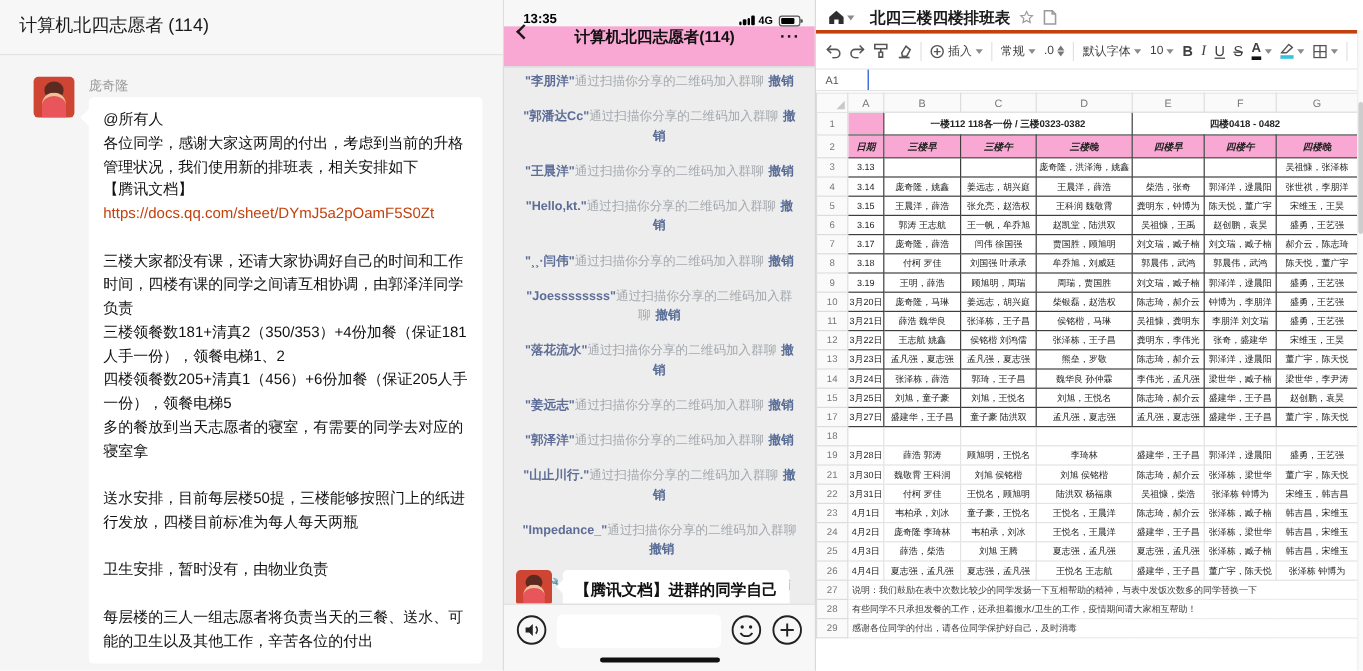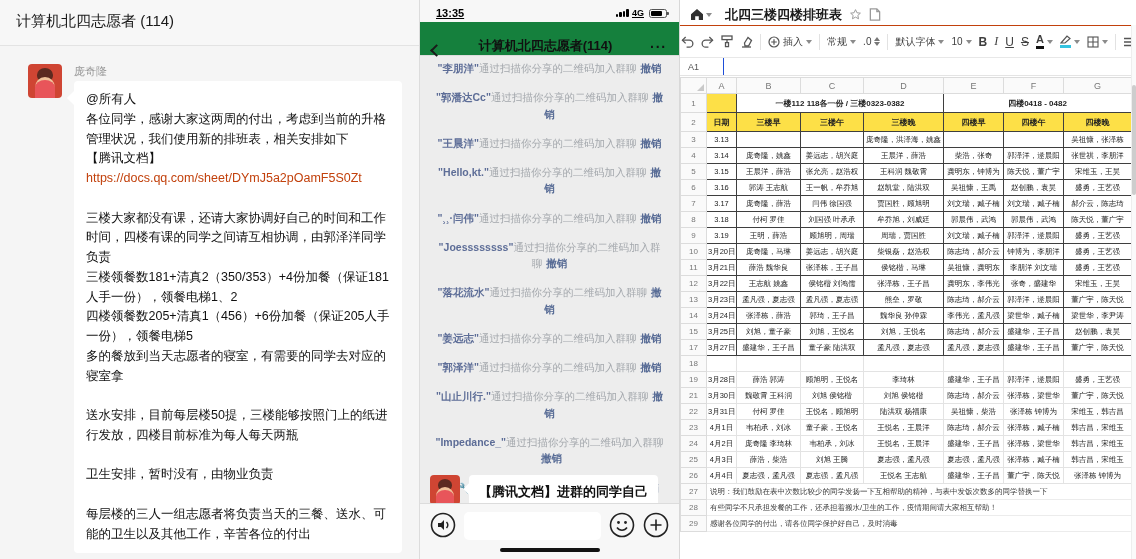--- a/index.html
+++ b/index.html
@@ -16,30 +16,30 @@
   .avatar::before { content:""; position:absolute; left:9px; top:4px; width:16px; height:14px; border-radius:50% 50% 45% 45%; background:#5c2a20; }
   .avatar::after { content:""; position:absolute; left:7px; top:13px; width:20px; height:18px; border-radius:50% 50% 0 0; background:#e8555a; border-top:3px solid #f0c29a; }
   .sender-name { position:absolute; left:46px; top:0; font-size:11px; color:#9a9a9a; }
   .bubble { position:absolute; left:46px; top:17px; width:328px; background:#fff; border-radius:4px; padding:9px 12px; }
   .bubble::before { content:""; position:absolute; left:-5px; top:12px; width:10px; height:10px; background:#fff; transform:rotate(45deg); }
   .bubble-text { font-size:12.5px; line-height:1.58; color:#111; white-space:pre-wrap; word-break:break-all; }
   .doc-link { color:#c2410c; }
 
   
   .panel-phone { width:260px; height:559px; background:#ededed; position:relative; border-right:1px solid #d8d8d8; overflow:hidden; }
-  .statusbar { height:22px; display:flex; align-items:center; justify-content:space-between; padding:4px 12px 0 16px; background:#f7f7f7;text-decoration:underline; }
+  .statusbar { height:22px; display:flex; align-items:flex-end; justify-content:space-between; padding:4px 12px 0 16px; background:#f7f7f7; }
   .status-time { font-size:11px; font-weight:bold; color:#000; }
   .status-right { display:flex; align-items:center; gap:3px; }
   .sig { display:flex; align-items:flex-end; gap:1px; }
   .sig i { display:block; width:2.5px; background:#000; border-radius:1px; }
   .net { font-size:9px; font-weight:bold; color:#000; }
   .batt { width:18px; height:9px; border:1px solid #555; border-radius:2.5px; position:relative; margin-left:2px; }
   .batt::before { content:""; position:absolute; left:1px; top:1px; bottom:1px; width:70%; background:#000; border-radius:1px; }
   .batt::after { content:""; position:absolute; right:-3px; top:2px; width:2px; height:3px; background:#555; border-radius:0 1px 1px 0; }
-  .navbar { height:34px; background:#15803d; border-bottom:1px solid #dcdcdc; display:flex; align-items:flex-end; justify-content:space-between; padding:0 12px; }
+  .navbar { height:34px; background:#f9a8d4; border-bottom:1px solid #dcdcdc; display:flex; align-items:flex-start; justify-content:space-between; padding:0 12px; }
   .back-chevron { width:9px; height:9px; border-left:2px solid #1a1a1a; border-bottom:2px solid #1a1a1a; transform:rotate(45deg); }
   .nav-title { font-size:13px; font-weight:bold; color:#111; }
   .nav-more { font-size:14px; font-weight:bold; color:#111; letter-spacing:1px; }
   .notices { position:absolute; top:60px; left:0; right:0; height:445px; overflow:hidden; }
   .notice { width:230px; margin:0 auto 13px auto; text-align:center; font-size:10.5px; line-height:1.55; color:#a4a8ad; }
   .notice .nm { color:#5d6d97; font-weight:bold; }
   .notice .rv { color:#576b95; font-weight:bold; margin-left:4px; }
   .last-bubble-row { position:absolute; left:10px; top:475px; display:flex; }
   .mini-avatar { width:30px; height:30px; border-radius:4px; background:#cf4533; position:relative; overflow:hidden; flex:0 0 30px; }
   .mini-avatar::before { content:""; position:absolute; left:8px; top:4px; width:14px; height:12px; border-radius:50% 50% 45% 45%; background:#5c2a20; }
@@ -49,42 +49,42 @@
   .inputbar { position:absolute; left:0; right:0; top:503px; height:56px; background:#f7f7f7; border-top:1px solid #dcdcdc; display:flex; align-items:flex-start; gap:8px; padding:8px 10px 0 10px; }
   .round-icon { width:26px; height:26px; flex:0 0 26px; }
   .type-box { flex:1; height:28px; background:#fff; border-radius:5px; }
   .home-indicator { position:absolute; left:80px; top:548px; width:100px; height:4px; border-radius:2px; background:#111; }
 
   
   .panel-sheet { width:456px; height:559px; background:#fff; position:relative; overflow:hidden; }
   .doc-titlebar { height:25px; display:flex; align-items:center; gap:7px; padding:4px 10px 0 10px; }
   .doc-title { font-size:13px; font-weight:bold; color:#1b1b1b; margin-left:6px; }
   .caret { width:0; height:0; border-left:3.5px solid transparent; border-right:3.5px solid transparent; border-top:4px solid #8b8b8b; display:inline-block; }
-  .doc-toolbar { height:33px; display:flex; align-items:center; gap:7px; padding:0 8px; border-top:1px solid #c2410c; border-bottom:1px solid #e8e8e8; color:#4a4a4a; white-space:nowrap; overflow:hidden;justify-content:center; }
+  .doc-toolbar { height:33px; display:flex; align-items:center; gap:7px; padding:0 8px; border-top:3px solid #c2410c; border-bottom:1px solid #e8e8e8; color:#4a4a4a; white-space:nowrap; overflow:hidden; }
   .tb-sep { width:1px; height:16px; background:#e2e2e2; flex:0 0 1px; }
   .tb-item { display:flex; align-items:center; gap:3px; font-size:10px; color:#3f3f3f; }
   .tb-txt-b { font-weight:bold; font-size:12px; }
   .tb-txt-i { font-style:italic; font-size:12px; font-family:"Liberation Serif","DejaVu Serif",serif; }
   .tb-txt-u { text-decoration:underline; font-size:12px; }
   .tb-txt-s { text-decoration:line-through; font-size:12px; }
   .fontcolor { font-size:11px; font-weight:bold; line-height:1; border-bottom:3px solid #111; padding-bottom:1px; }
   .hl-pen { display:inline-block; border-bottom:3px solid #35c3e0; padding-bottom:1px; }
   .namebox-row { height:18px; display:flex; align-items:center; border-bottom:1px solid #e4e4e4; }
   .namebox { width:44px; font-size:9px; color:#555; padding-left:8px; border-right:1px solid #1d4ed8; height:100%; display:flex; align-items:center; }
   .grid-wrap { position:absolute; left:0; top:77px; right:5px; bottom:0; overflow:hidden; }
   table.grid { border-collapse:collapse; table-layout:fixed; width:451px; }
   .grid td { overflow:hidden; white-space:nowrap; text-align:center; font-size:7.5px; color:#222; height:16px; padding:0 1px; }
   .grid .hdrcell { background:#fafafa; border:1px solid #dcdcdc; color:#777; font-size:9px; height:16px; }
   .grid .rn { background:#fafafa; border:1px solid #dcdcdc; color:#777; font-size:8px; }
   .grid .corner { position:relative; }
   .grid .corner::after { content:""; position:absolute; right:2px; bottom:2px; border-left:7px solid transparent; border-bottom:7px solid #c9c9c9; }
   .grid .b { border:1px solid #3f3f3f; }
   .grid .l { border:1px solid #e3e3e3; }
   .grid .mh { font-weight:bold; font-size:8px; background:#fff; }
-  .grid .h2 { font-weight:bold; font-size:8px; background:#fde047; }
+  .grid .h2 { font-weight:bold; font-size:8px; background:#f9a8d4;font-style:italic; }
   .grid .rowtall td { height:19px; }
   .grid .note-td { text-align:left; padding-left:3px; color:#3a3a3a; border-bottom:1px solid #ececec; }
   .sheet-scrollbar { position:absolute; right:0; top:25px; bottom:0; width:5px; background:#fafafa; border-left:1px solid #eee; }
   .sheet-thumb { position:absolute; right:0.5px; top:60px; width:4px; height:110px; background:#cdcdcd; border-radius:2px; }
   svg { display:block; }
 </style>
 </head>
 <body>
 
 <div class="app">

